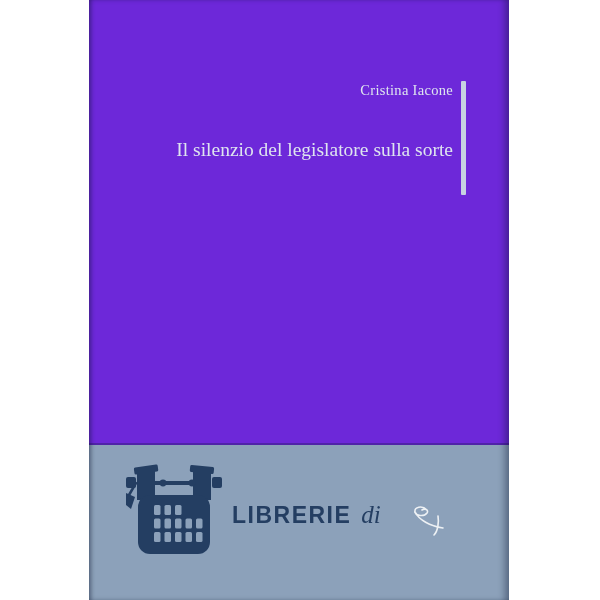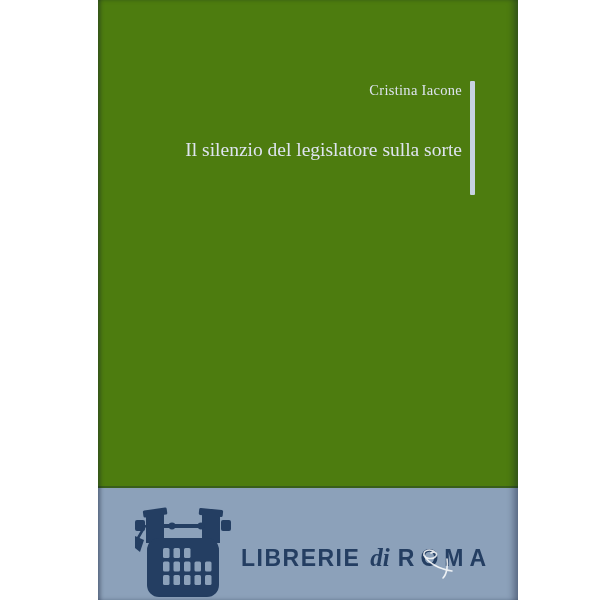--- a/index.html
+++ b/index.html
@@ -11,25 +11,25 @@
   .page {
     position: relative;
     width: 600px;
     height: 600px;
     background: #ffffff;
     overflow: hidden;
   }
   
   .cover {
     position: absolute;
-    left: 98px;
+    left: 89px;
     top: 0;
     width: 420px;
     height: 600px;
-    background: #4d7c0f;
+    background: #6d28d9;
   }
   
   .cover::after {
     content: "";
     position: absolute;
     inset: 0;
     box-shadow: inset 4px 0 4px -2px rgba(8, 18, 42, 0.45),
                 inset -7px 0 7px -3px rgba(8, 18, 42, 0.40);
     pointer-events: none;
     z-index: 9;
@@ -61,21 +61,21 @@
     height: 114px;
     background: #C7D2E1;
     border-radius: 1px;
   }
   
   .banner {
     position: absolute;
     left: 0;
     right: 0;
     bottom: 0;
-    height: 112px;
+    height: 155px;
     background: #8CA1BA;
     box-shadow: 0 -2px 0 rgba(12, 28, 56, 0.30);
   }
   .typewriter {
     position: absolute;
     left: 37px;
     top: 17px;
     width: 96px;
     height: 92px;
   }
@@ -91,21 +91,21 @@
   .brand .w-librerie {
     font-family: "Liberation Sans", sans-serif;
     font-weight: bold;
     font-size: 23px;
     line-height: 23px;
     letter-spacing: 1.5px;
   }
   .brand .w-di {
     font-family: "Liberation Serif", serif;
     font-style: italic;
-    font-weight: 700;
+    font-weight: 400;
     font-size: 25px;
     line-height: 23px;
     margin: 0 8px 0 10px;
   }
   .brand .w-roma {
     font-family: "Liberation Sans", sans-serif;
     font-weight: bold;
     font-size: 23px;
     line-height: 23px;
     letter-spacing: 6px;
@@ -171,21 +171,20 @@
           <rect x="38.5" y="70" width="6.5" height="10" rx="1.5"></rect>
           <rect x="49" y="70" width="6.5" height="10" rx="1.5"></rect>
           <rect x="59.5" y="70" width="6.5" height="10" rx="1.5"></rect>
           <rect x="70" y="70" width="6.5" height="10" rx="1.5"></rect>
         </g>
       </svg>
 
       <div class="brand">
         <span class="w-librerie">LIBRERIE</span>
         <span class="w-di">di</span>
-        <span class="w-roma">ROMA</span>
       </div>
 
       <svg class="flourish" viewBox="0 0 40 36" xmlns="http://www.w3.org/2000/svg">
         <g fill="none" stroke="#FFFFFF" stroke-width="1.6" stroke-linecap="round">
           <path d="M16,5 C11,0 3,2 4,7 C5,11 13,12 16,8 C18,5 14,3 11,5"></path>
           <path d="M4,7 C8,15 19,21 32,23"></path>
           <path d="M27,11 C28,17 27,26 23,30"></path>
         </g>
       </svg>
 

